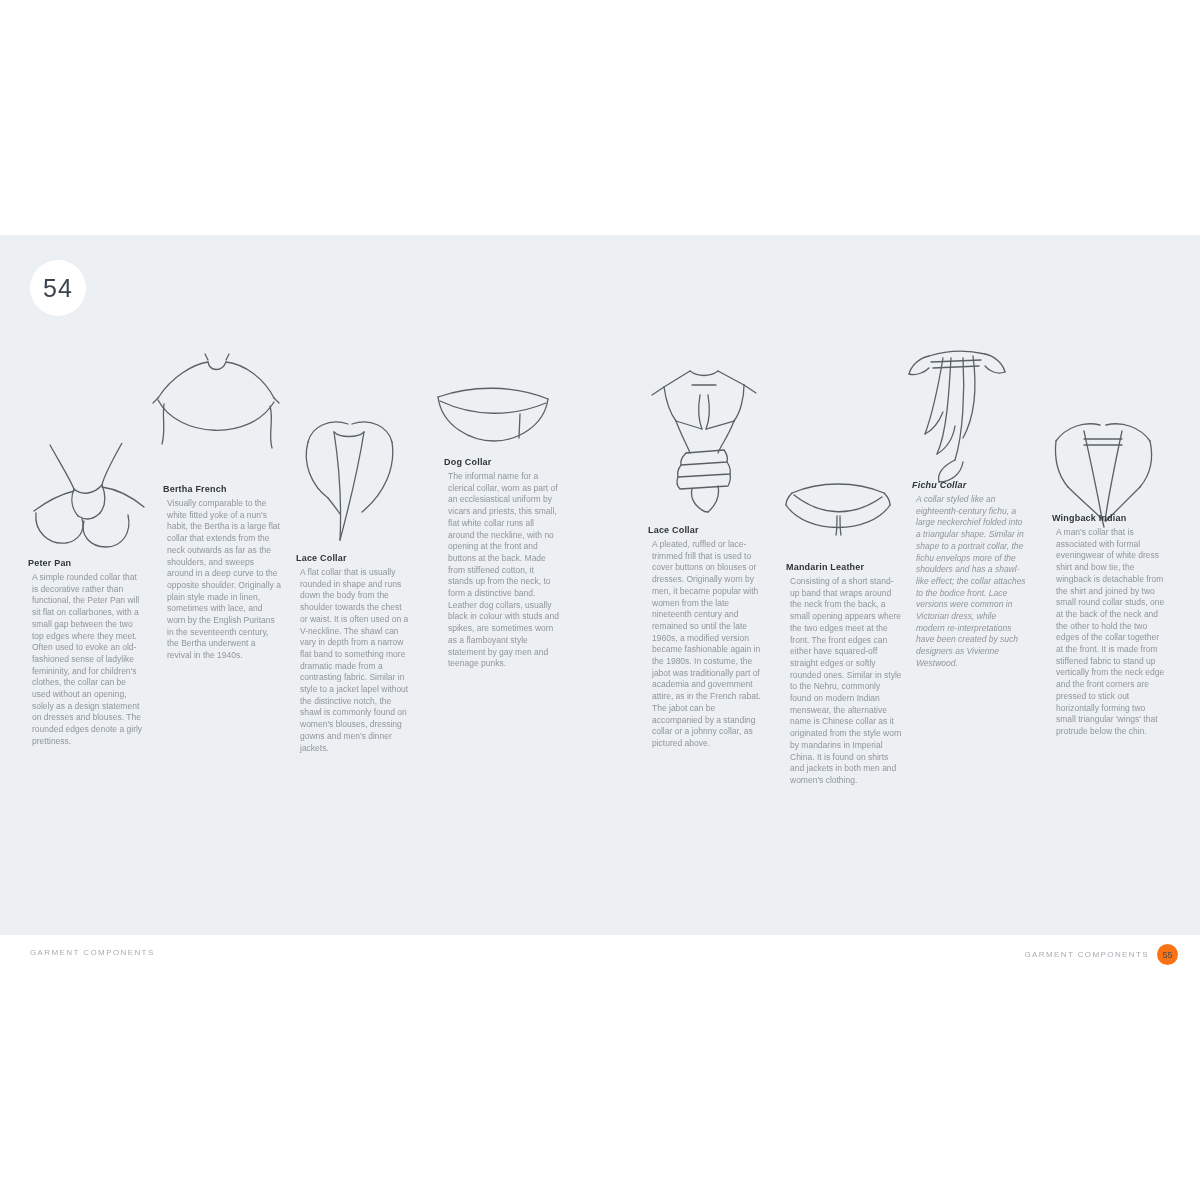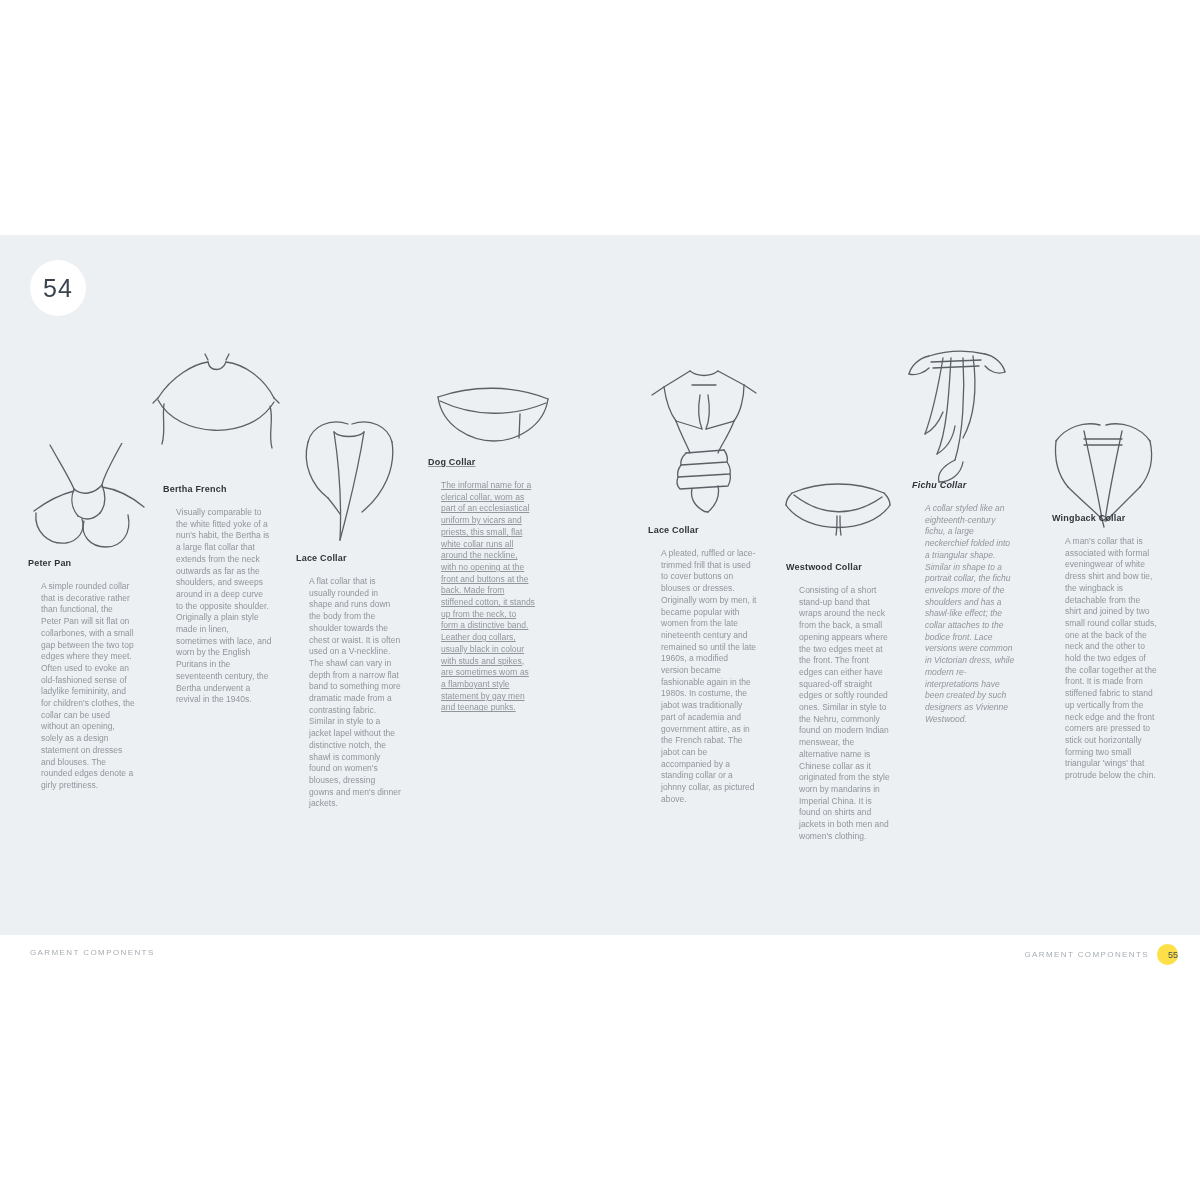--- a/index.html
+++ b/index.html
@@ -28,21 +28,21 @@
     color:#8f969c;
   }
   .entry h3{
     margin:0 0 4px 0;
     font-size:9px;
     font-weight:bold;
     color:#2e3438;
     letter-spacing:.2px;
   }
   .entry p{
-    margin:13px;
+    margin:4px;
     font-size:8.5px;
     line-height:11.7px;
     color:#8f969c;
   }
   .ill{position:absolute;}
   .ill svg{display:block;}
   .sketch{fill:none;stroke:#5a6066;stroke-width:1.3;stroke-linecap:round;stroke-linejoin:round;}
   .footer-label{
     position:absolute;
     font-size:8px;
@@ -52,22 +52,22 @@
   .footer-right-wrap{
     position:absolute;
     right:22px;top:944px;
     display:flex;align-items:center;gap:8px;
   }
   .footer-right-wrap .footer-label-inline{
     font-size:8px;letter-spacing:1.4px;color:#a7adb3;
   }
   .badge{
     width:21px;height:21px;border-radius:50%;
-    background:#fde047;
-    display:flex;align-items:center;justify-content:flex-end;
+    background:#f97316;
+    display:flex;align-items:center;justify-content:center;
     font-size:9px;color:#434c54;
   }
 </style>
 </head>
 <body>
 
 <div class="page">
 
   <div class="band"></div>
 
@@ -209,42 +209,42 @@
   <div class="entry" style="left:163px;top:484px;width:122px;">
     <h3>Bertha French</h3>
     <p>Visually comparable to the white fitted yoke of a nun's habit, the Bertha is a large flat collar that extends from the neck outwards as far as the shoulders, and sweeps around in a deep curve to the opposite shoulder. Originally a plain style made in linen, sometimes with lace, and worn by the English Puritans in the seventeenth century, the Bertha underwent a revival in the 1940s.</p>
   </div>
 
   <div class="entry" style="left:296px;top:553px;width:118px;">
     <h3>Lace Collar</h3>
     <p>A flat collar that is usually rounded in shape and runs down the body from the shoulder towards the chest or waist. It is often used on a V-neckline. The shawl can vary in depth from a narrow flat band to something more dramatic made from a contrasting fabric. Similar in style to a jacket lapel without the distinctive notch, the shawl is commonly found on women's blouses, dressing gowns and men's dinner jackets.</p>
   </div>
 
-  <div class="entry" style="left:428px;top:457px;width:120px;text-decoration:underline;">
+  <div class="entry" style="left:444px;top:457px;width:120px;">
     <h3>Dog Collar</h3>
     <p>The informal name for a clerical collar, worn as part of an ecclesiastical uniform by vicars and priests, this small, flat white collar runs all around the neckline, with no opening at the front and buttons at the back. Made from stiffened cotton, it stands up from the neck, to form a distinctive band. Leather dog collars, usually black in colour with studs and spikes, are sometimes worn as a flamboyant style statement by gay men and teenage punks.</p>
   </div>
 
   <div class="entry" style="left:648px;top:525px;width:122px;">
     <h3>Lace Collar</h3>
     <p>A pleated, ruffled or lace-trimmed frill that is used to cover buttons on blouses or dresses. Originally worn by men, it became popular with women from the late nineteenth century and remained so until the late 1960s, a modified version became fashionable again in the 1980s. In costume, the jabot was traditionally part of academia and government attire, as in the French rabat. The jabot can be accompanied by a standing collar or a johnny collar, as pictured above.</p>
   </div>
 
   <div class="entry" style="left:786px;top:562px;width:120px;">
-    <h3>Westwood Collar</h3>
+    <h3>Mandarin Leather</h3>
     <p>Consisting of a short stand-up band that wraps around the neck from the back, a small opening appears where the two edges meet at the front. The front edges can either have squared-off straight edges or softly rounded ones. Similar in style to the Nehru, commonly found on modern Indian menswear, the alternative name is Chinese collar as it originated from the style worn by mandarins in Imperial China. It is found on shirts and jackets in both men and women's clothing.</p>
   </div>
 
   <div class="entry" style="left:912px;top:480px;width:118px;font-style:italic;">
     <h3>Fichu Collar</h3>
     <p>A collar styled like an eighteenth-century fichu, a large neckerchief folded into a triangular shape. Similar in shape to a portrait collar, the fichu envelops more of the shoulders and has a shawl-like effect; the collar attaches to the bodice front. Lace versions were common in Victorian dress, while modern re-interpretations have been created by such designers as Vivienne Westwood.</p>
   </div>
 
   <div class="entry" style="left:1052px;top:513px;width:118px;">
-    <h3>Wingback Collar</h3>
+    <h3>Wingback Indian</h3>
     <p>A man's collar that is associated with formal eveningwear of white dress shirt and bow tie, the wingback is detachable from the shirt and joined by two small round collar studs, one at the back of the neck and the other to hold the two edges of the collar together at the front. It is made from stiffened fabric to stand up vertically from the neck edge and the front corners are pressed to stick out horizontally forming two small triangular 'wings' that protrude below the chin.</p>
   </div>
 
   <div class="footer-label" style="left:30px;top:948px;">GARMENT COMPONENTS</div>
 
   <div class="footer-right-wrap">
     <span class="footer-label-inline">GARMENT COMPONENTS</span>
     <span class="badge">
       <span>55</span>
     </span>

